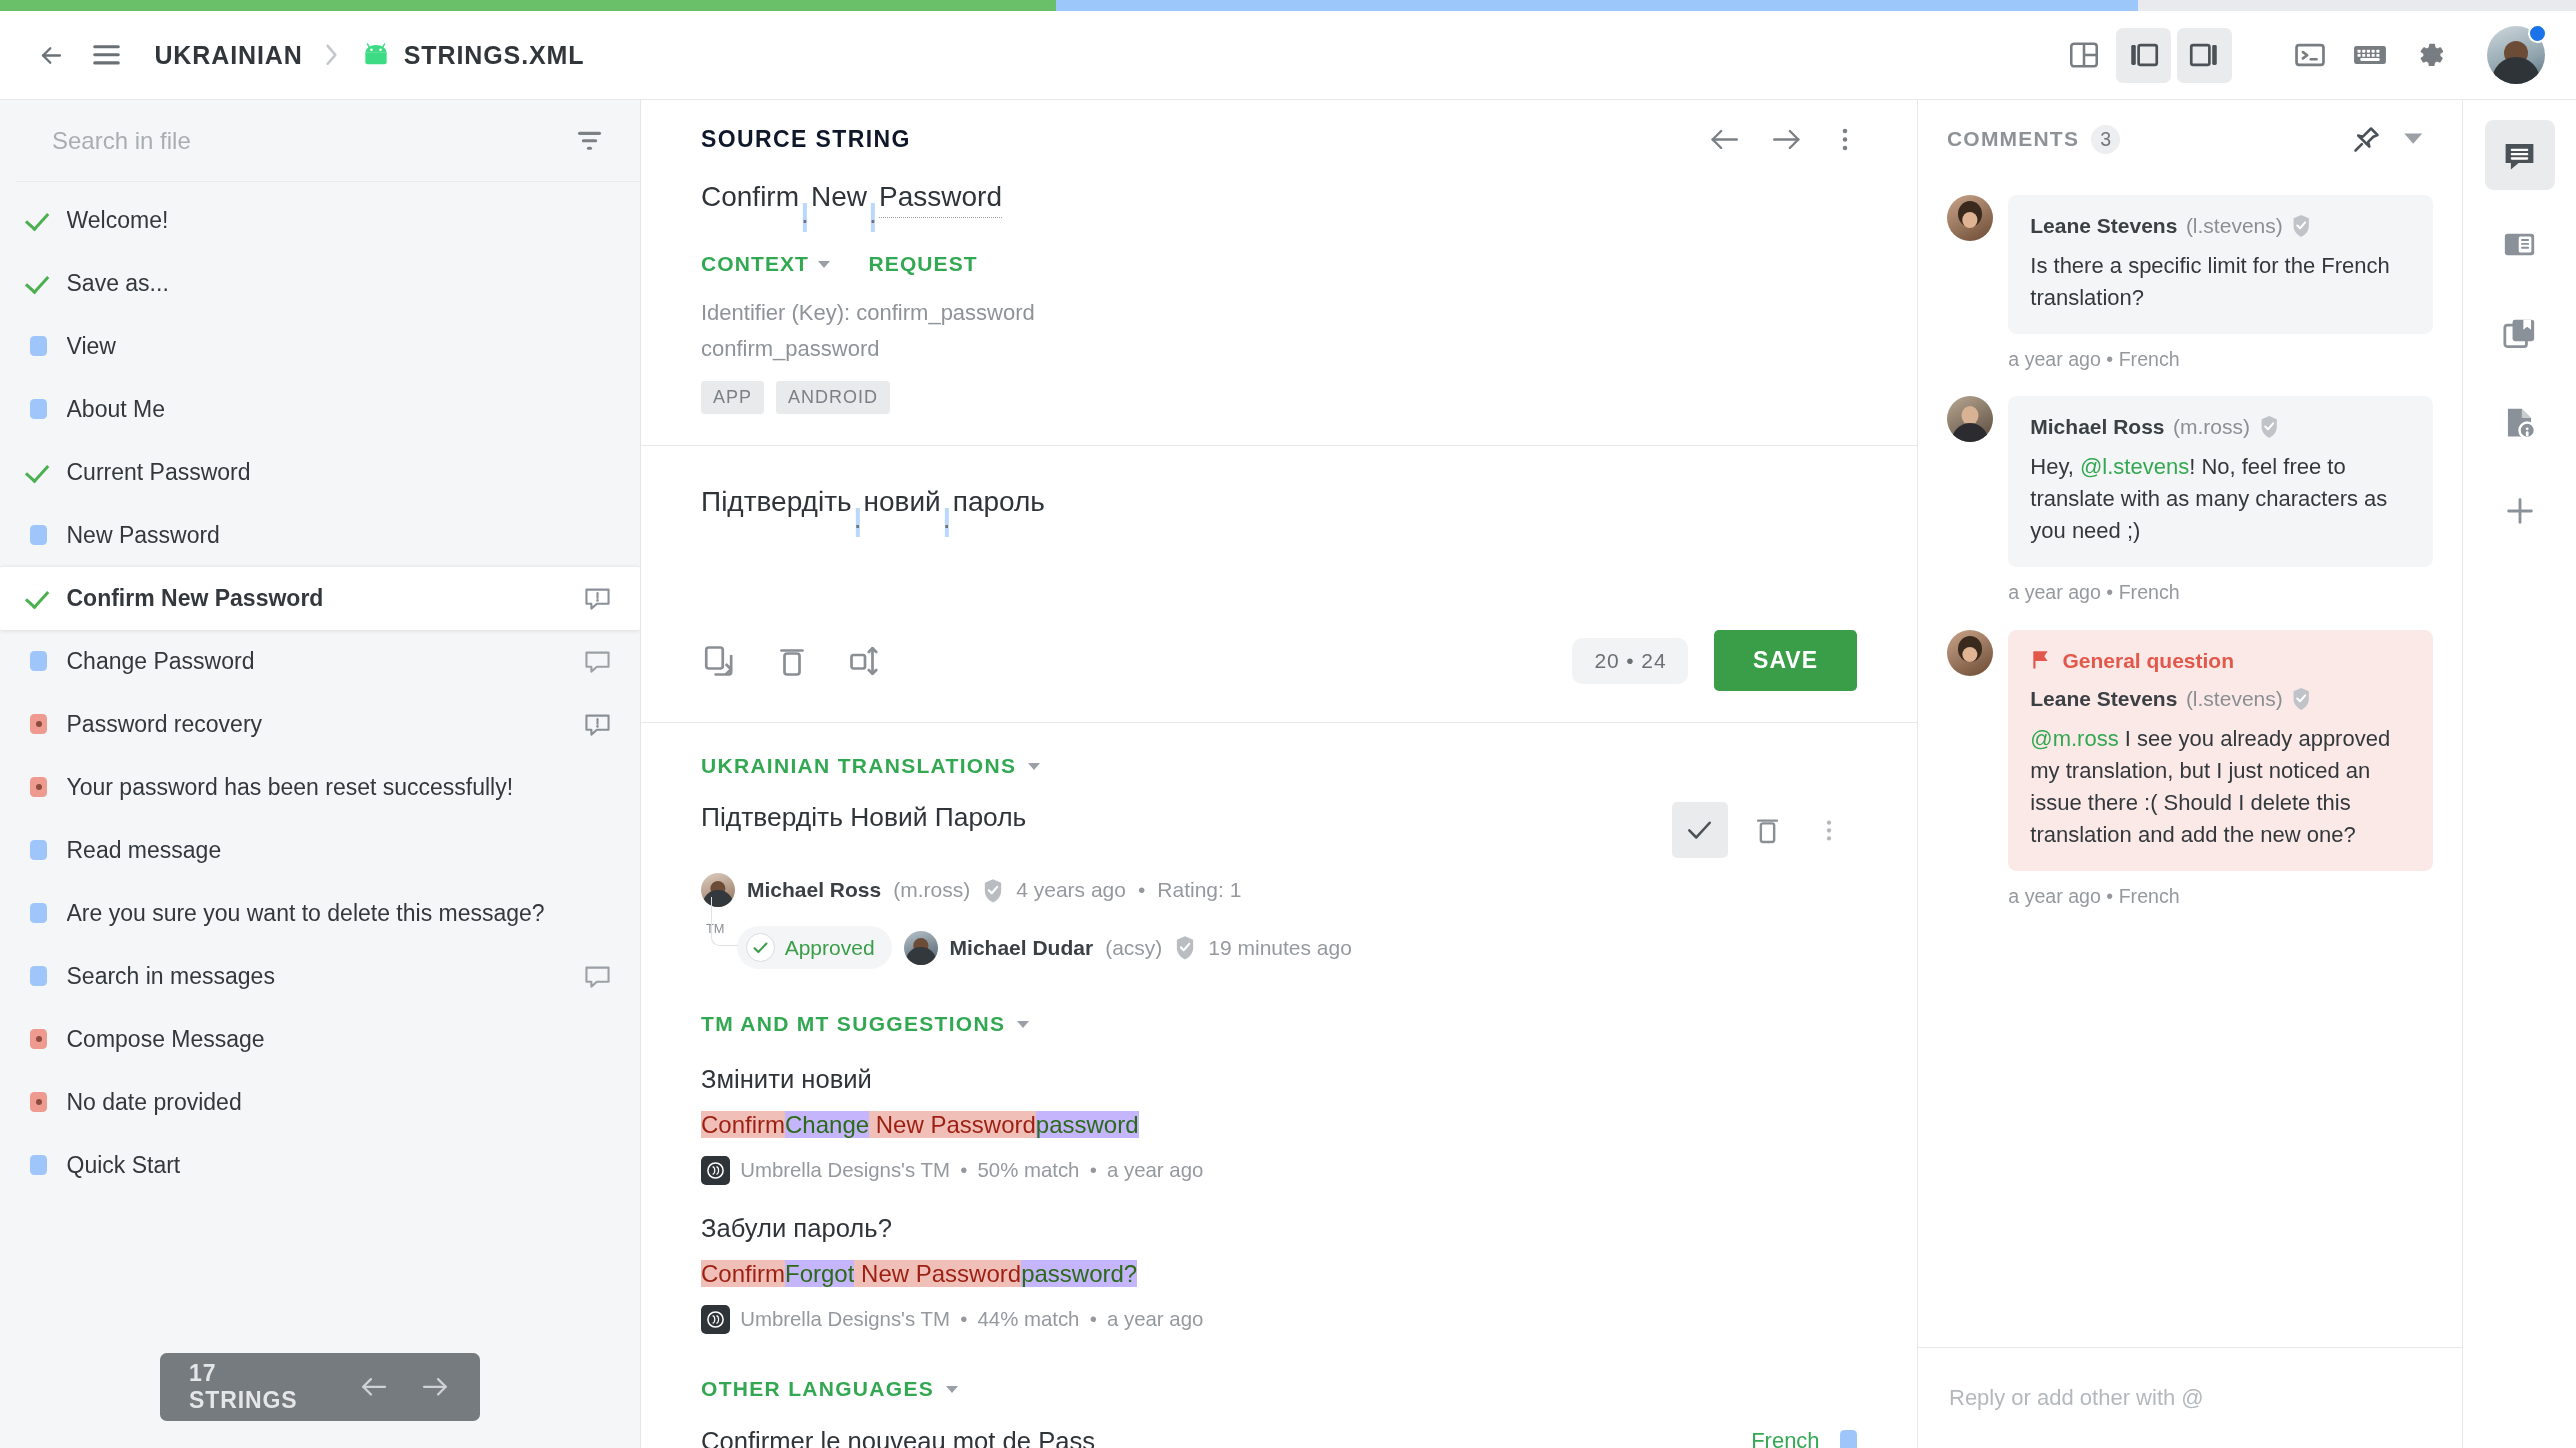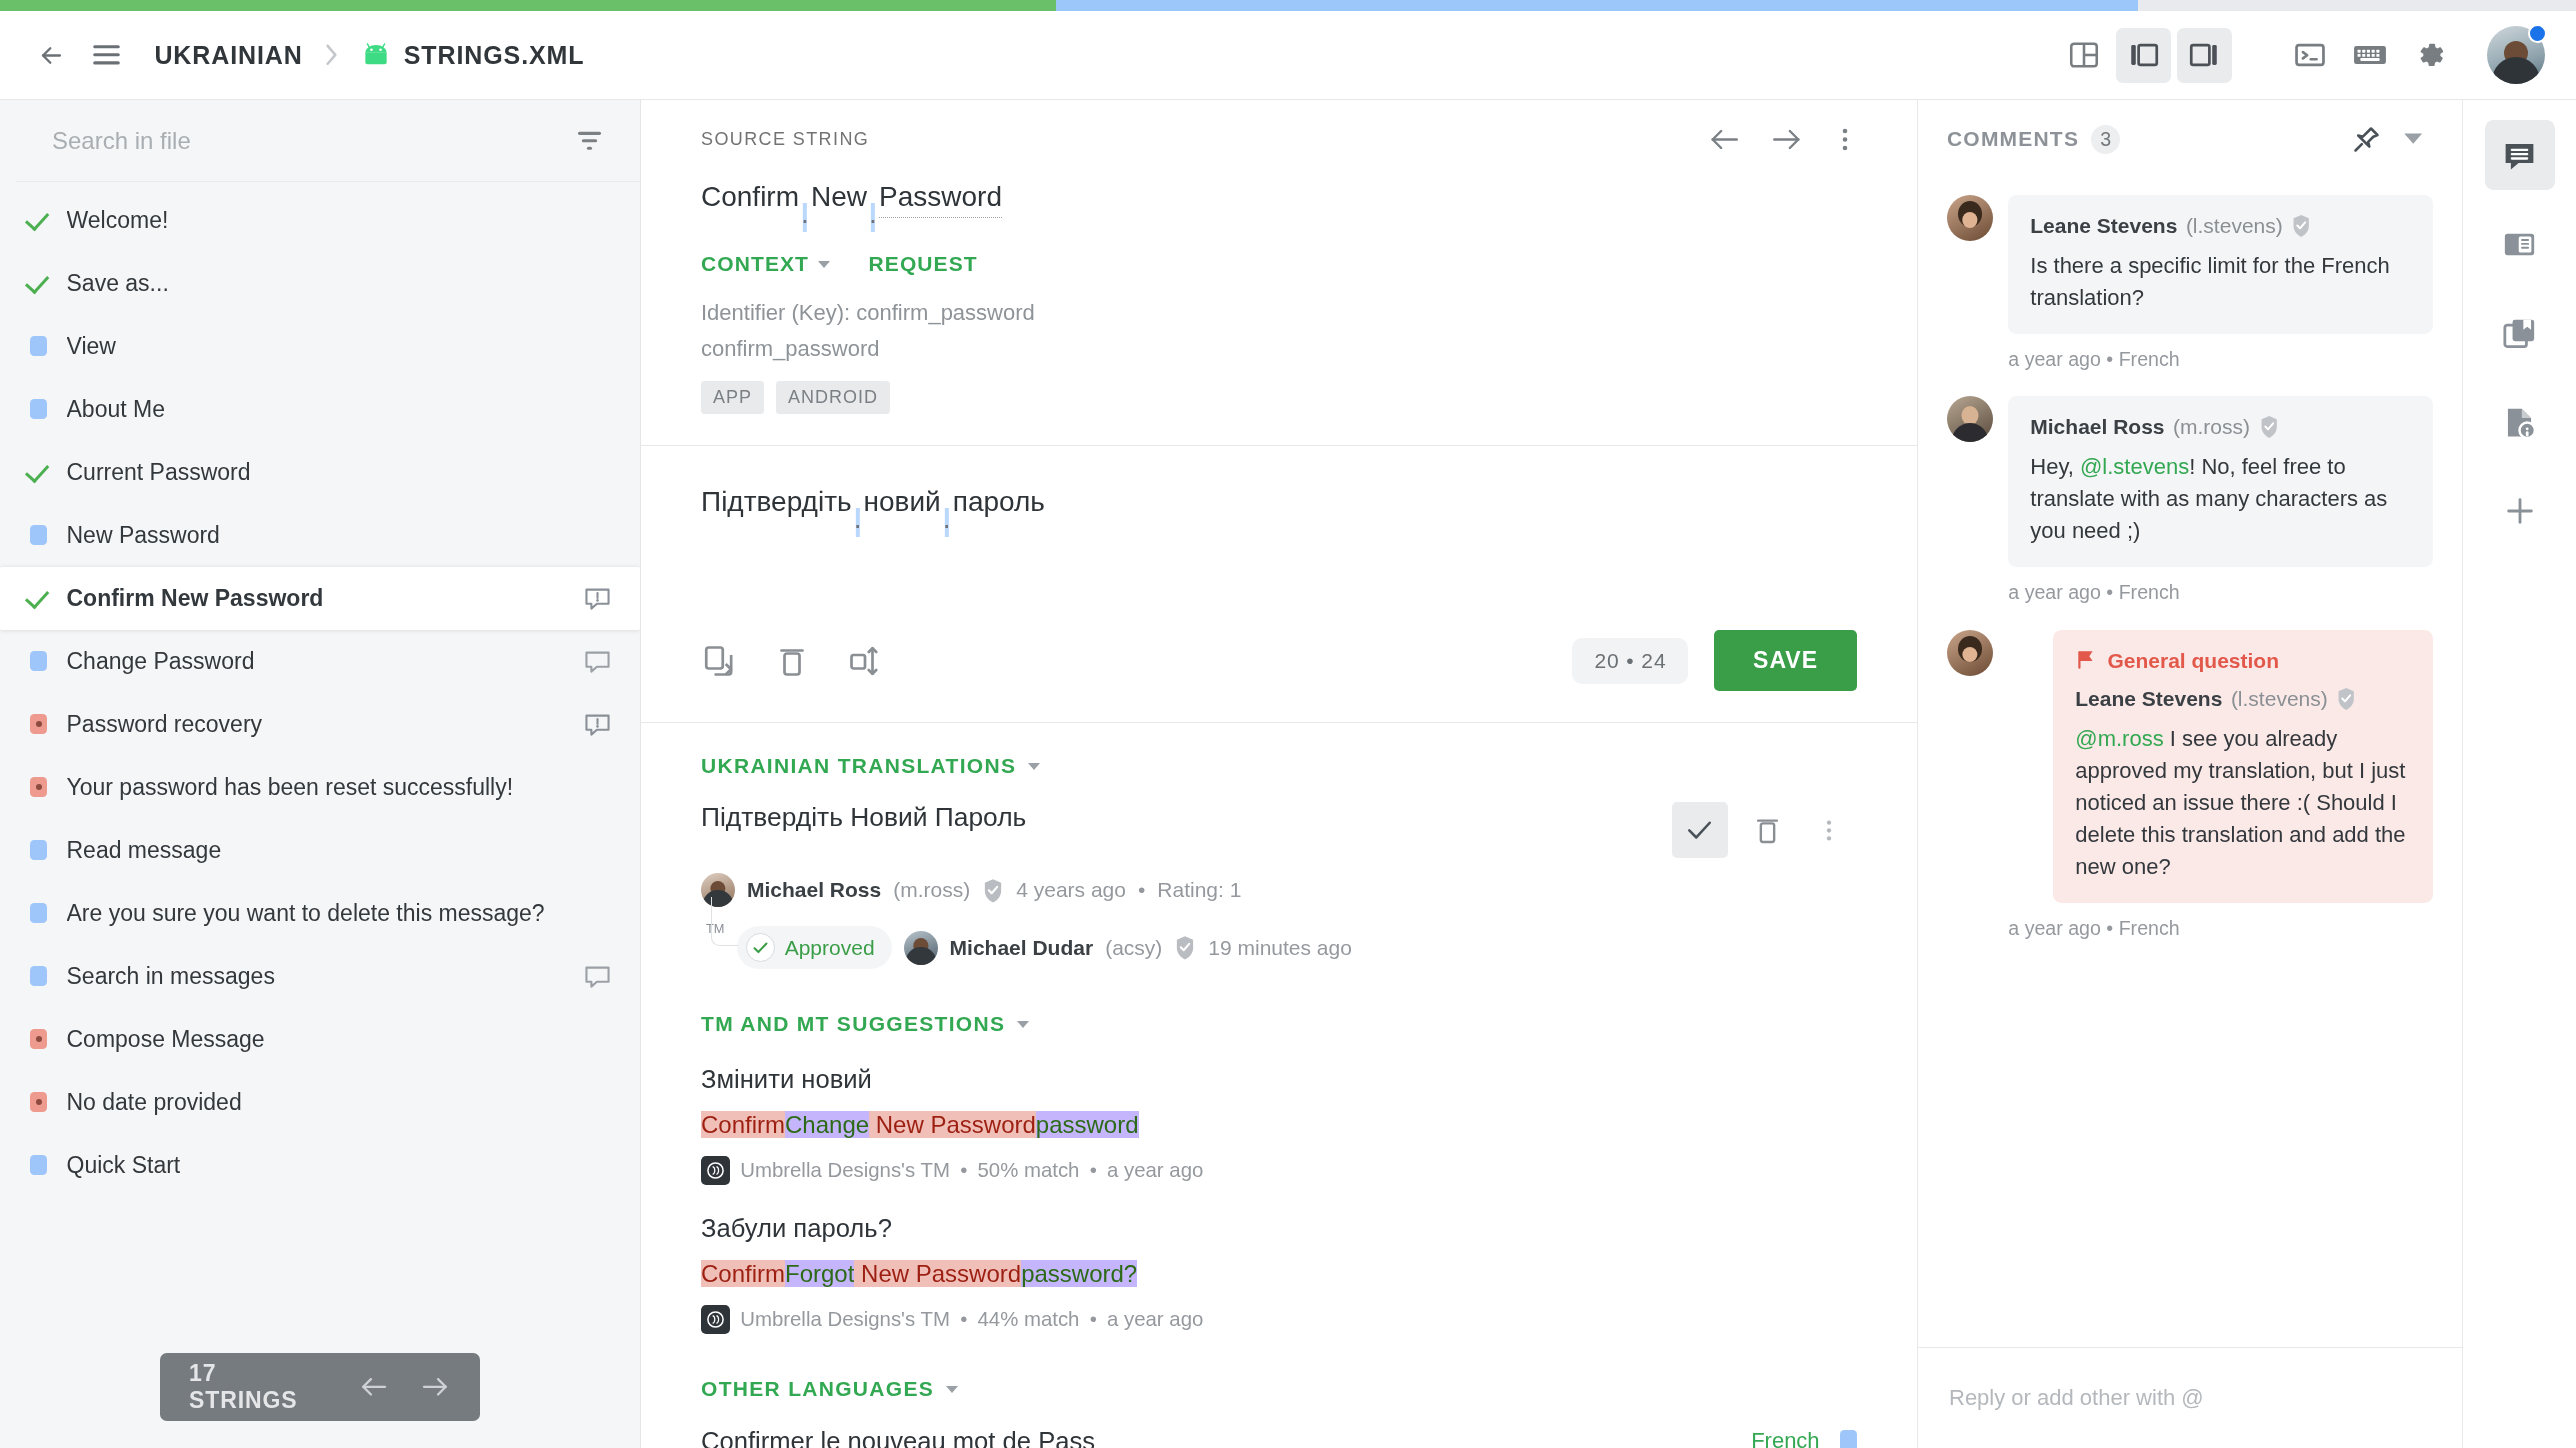--- a/index.html
+++ b/index.html
@@ -111,21 +111,21 @@
   .pager-label { font-size: 23px; font-weight: 700; letter-spacing: 0.9px; }
   .pager-btn { cursor:pointer; display:flex; align-items:center; }
 
   
   .center { flex: 1 1 auto; background: #fff; display: flex; flex-direction: column; min-width: 0; overflow: hidden;}
   .source-block { border-bottom: 0.9px solid #e6e8ea; padding: 0 0 31px 0; }
   .sec-head {
     height: 78px; display: flex; align-items: center; padding: 0 60px 0 60px;
   }
   .sec-title {
-    font-size: 18px; font-weight: 400; letter-spacing: 1.4px; color: #737373;
+    font-size: 23px; font-weight: 700; letter-spacing: 1.4px; color: #0f172a;
   }
   .sec-head .sp { flex: 1 1 auto; }
   .nav-ic { margin-left: 29px; cursor:pointer; display:flex; align-items:center;}
 
   .src-text {
     padding: 0 60px; font-size: 28px; color: #2f3439; line-height: 1.35;
     display: flex; align-items: baseline; flex-wrap: wrap;
   }
   .spc { display:inline-block; width: 12px; position: relative; }
   .spc::before { content:""; position:absolute; left:50%; top:-3.4px; transform:translateX(-50%);
@@ -226,21 +226,21 @@
   .cm-item { display: flex; gap: 15.3px; margin-bottom: 25.6px; }
   .cm-av { width: 46px; height: 46px; border-radius: 50%; flex:0 0 46px; overflow:hidden; position:relative;}
   .cm-av.a1 { background: linear-gradient(150deg,#caa58b,#6b4a33); }
   .cm-av.a1::before{content:"";position:absolute;left:50%;top:14%;transform:translateX(-50%);width:24px;height:25.6px;border-radius:50%;background:#3a2a1e;}
   .cm-av.a1::after{content:"";position:absolute;left:50%;top:38%;transform:translateX(-50%);width:15.3px;height:15.3px;border-radius:50%;background:#e0b392;}
   .cm-av.a2 { background: linear-gradient(150deg,#b8a893,#59493c); }
   .cm-av.a2::before{content:"";position:absolute;left:50%;top:20%;transform:translateX(-50%);width:17px;height:19px;border-radius:50%;background:#d7b293;}
   .cm-av.a2::after{content:"";position:absolute;left:50%;bottom:0;transform:translateX(-50%);width:37px;height:19px;border-radius:19px 19px 0 0;background:#2c2c30;}
   .cm-col { flex: 1 1 auto; min-width: 0;}
   .cm-bubble { background: #f4f5f6; border-radius: 8.5px; padding: 19px 22px 20.4px 22px; }
-  .cm-bubble.flagged { background: #fbe9e7; margin-left: 45px; }
+  .cm-bubble.flagged { background: #fbe9e7; }
   .cm-flag { display:flex; align-items:center; gap:10.2px; margin-bottom: 13.6px;}
   .cm-flag-txt { font-size: 21px; color: #e2584a; font-weight: 600;}
   .cm-author { font-size: 21px; color: #3b4045; margin-bottom: 12px; display:flex; align-items:center; gap:8.5px; flex-wrap:wrap;}
   .cm-author b { font-weight: 700; }
   .cm-author span.u { color: #8a8f94; font-weight: 400;}
   .cm-text { font-size: 22px; color: #33383d; line-height: 1.45; }
   .mention { color: #33a852; }
   .cm-time { font-size: 19.6px; color: #95999e; margin-top: 13.6px; }
   .cm-reply { flex: 0 0 101px; border-top: 0.9px solid #e6e8ea; display:flex; align-items:center; padding: 0 31px;}
   .cm-reply input {

